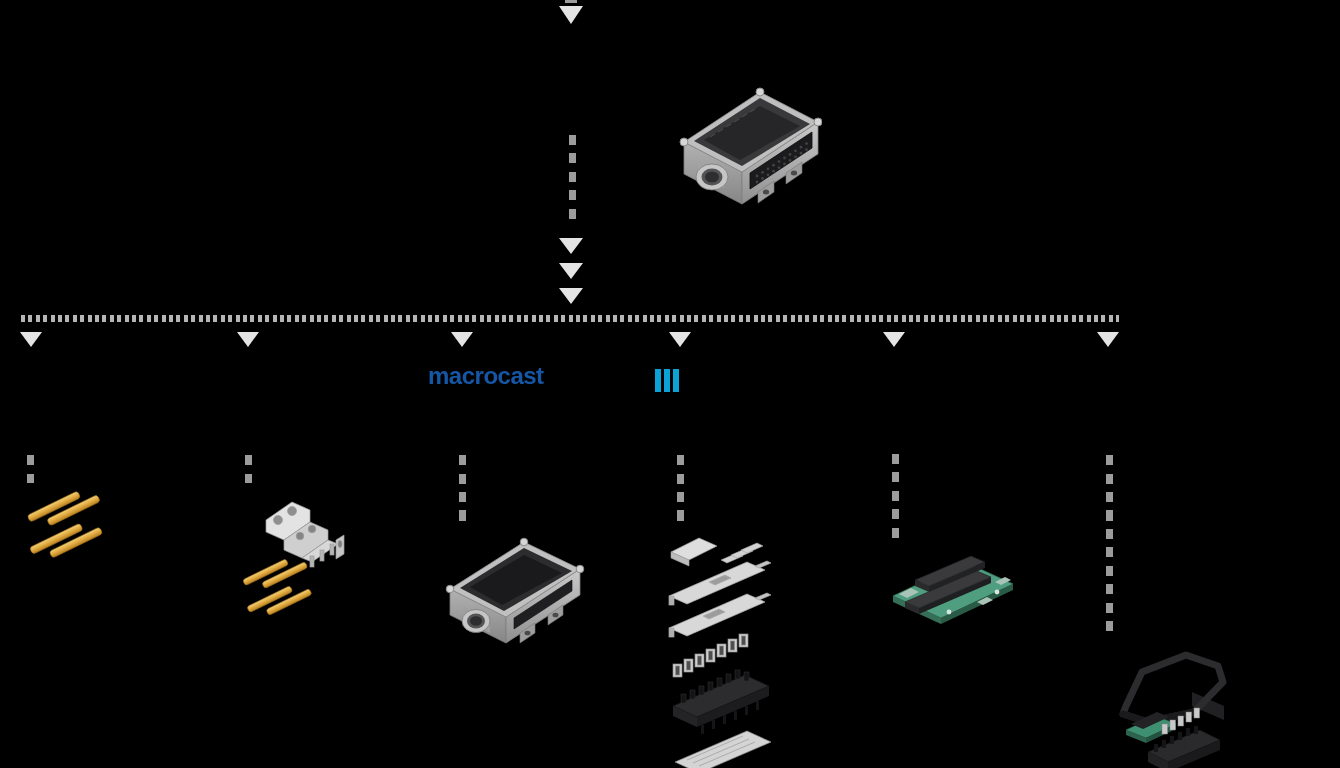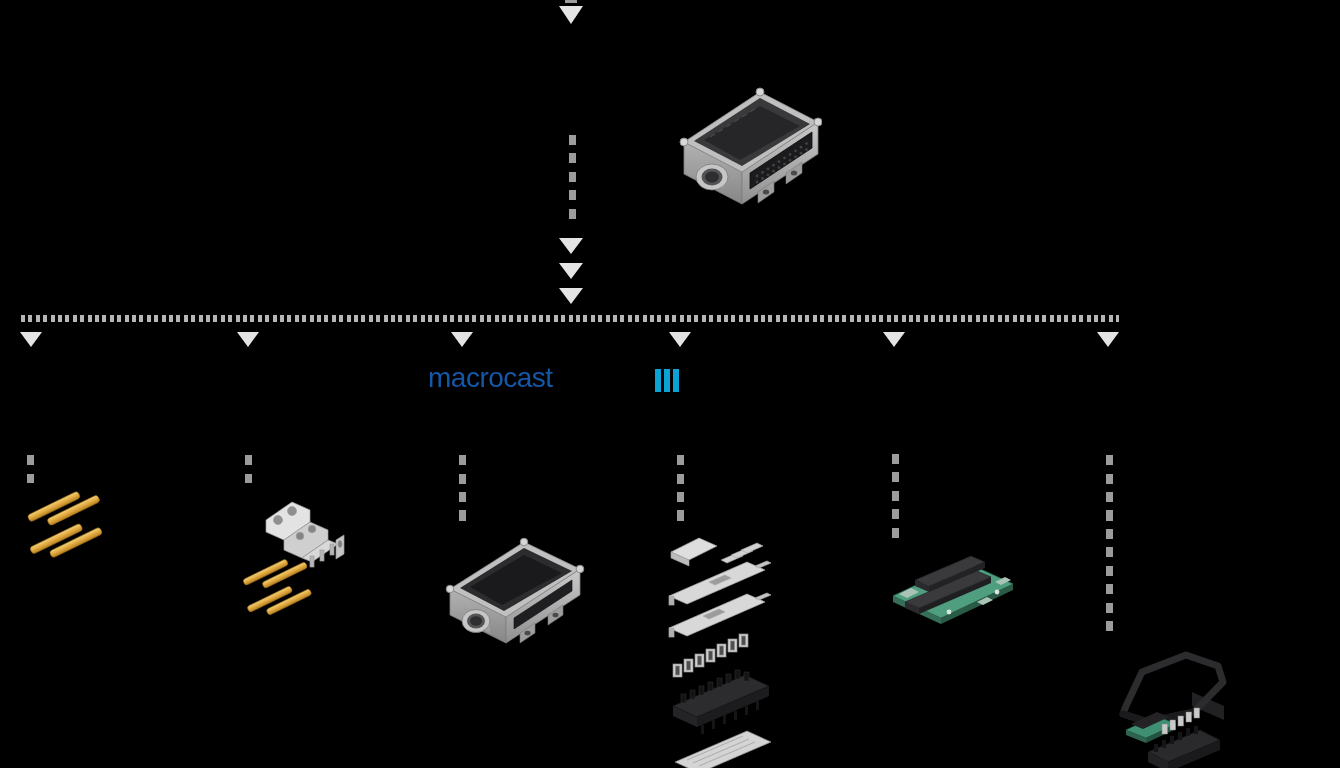--- a/index.html
+++ b/index.html
@@ -12,21 +12,21 @@
   .chev{width:24px;height:16px;}
   .branch-arrow{width:22px;height:15px;}
   
   .vdash{width:7px;background-image:repeating-linear-gradient(180deg,
           #9c9c9c 0px,#9c9c9c 10px,transparent 10px,transparent 18.5px);}
   
   .hrule{height:7px;background-image:repeating-linear-gradient(90deg,
           #b5b5b5 0px,#b5b5b5 4px,transparent 4px,transparent 7.4px);}
   .top-dash{width:12px;height:3px;background:#9c9c9c;}
   
-  .logo{font-weight:normal;font-size:28px;letter-spacing:-0.5px;color:#1557a6;line-height:1;}
+  .logo{font-weight:bold;font-size:24px;letter-spacing:-0.5px;color:#1557a6;line-height:1;}
   .bars{display:flex;gap:3px;}
   .bars span{width:6px;height:23px;background:#0ba3d6;display:block;}
   svg{display:block;}
 </style>
 </head>
 <body>
 
 <div class="abs top-dash" style="left:565px;top:0;"></div>
 <div class="abs arrow-down top-arrow" style="left:559px;top:6px;"></div>
 

